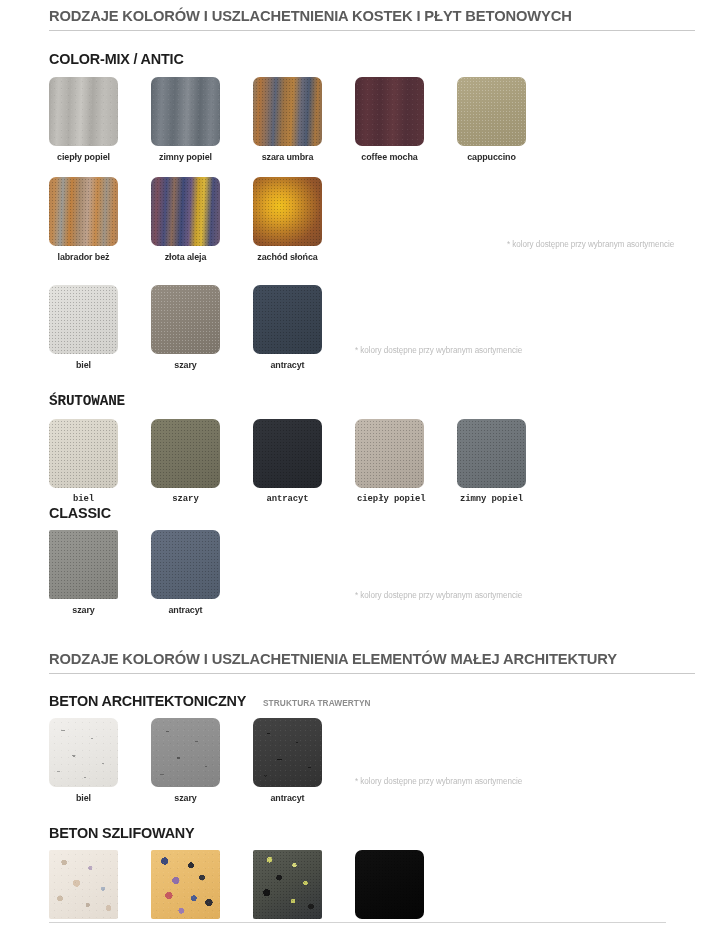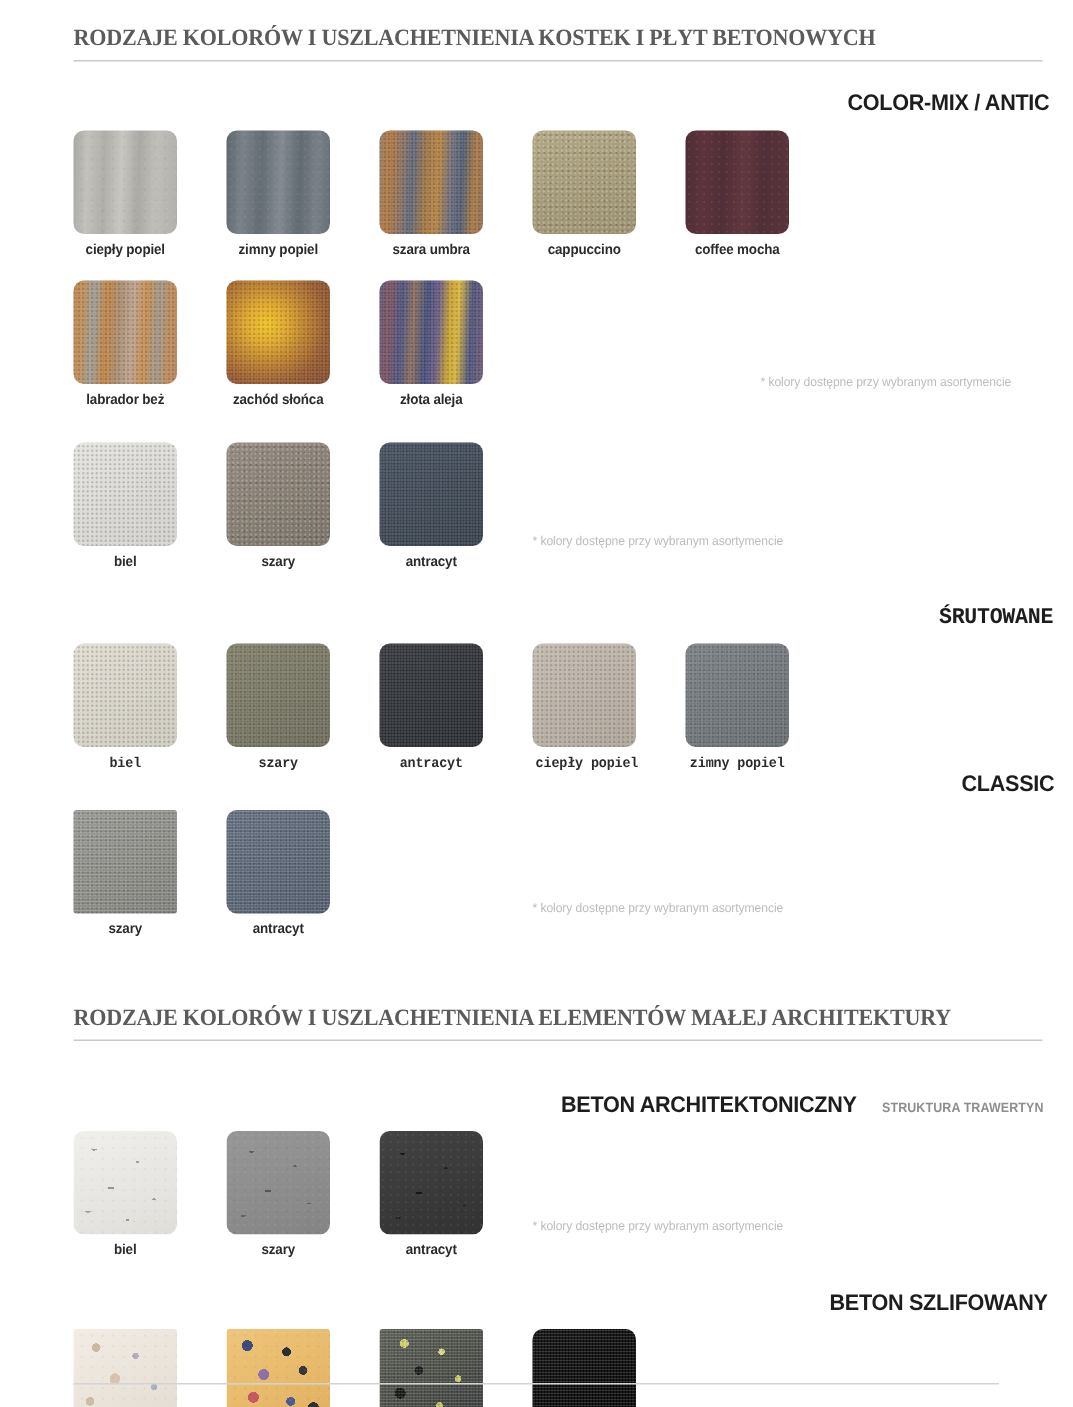--- a/index.html
+++ b/index.html
@@ -20,22 +20,21 @@
     position: relative;
     width: 715px;
     height: 938px;
     padding: 0;
     box-sizing: border-box;
   }
 
   
   .banner {
     margin: 0 20px 0 49px;
-    padding-top: 16px;
-    font-family: Liberation Serif, serif;
+    padding-top: 6px;
   }
   .banner-title {
     font-size: 15.5px;
     font-weight: bold;
     letter-spacing: -0.15px;
     color: #5b5b5b;
     transform: scaleX(0.95);
     transform-origin: left center;
     white-space: nowrap;
     line-height: 1.35;
@@ -48,21 +47,20 @@
   
   .group {
     margin-left: 49px;
     margin-right: 10px;
     position: relative;
   }
   .group-head {
     display: flex;
     align-items: baseline;
     gap: 9px;
-    justify-content: flex-end;
   }
   .group-title {
     font-size: 15px;
     font-weight: bold;
     color: #1d1d1d;
     letter-spacing: -0.2px;
     transform: scaleX(0.96);
     transform-origin: left center;
     white-space: nowrap;
   }
@@ -163,41 +161,41 @@
         </div>
         <div class="cell">
           <div class="swatch smooth" style="background:linear-gradient(92deg,#5e666e 0%,#7b828a 16%,#646c74 34%,#848a91 52%,#626a72 70%,#7a8189 86%,#666e76 100%);"></div>
           <div class="label">zimny popiel</div>
         </div>
         <div class="cell">
           <div class="swatch coarse" style="background:linear-gradient(93deg,#8e7b66 0%,#b0743c 10%,#8a6f5e 22%,#5c6478 32%,#9c7243 44%,#b5803f 56%,#6a6a78 68%,#4e5a70 78%,#a8763f 90%,#8a6d52 100%);"></div>
           <div class="label">szara umbra</div>
         </div>
         <div class="cell">
+          <div class="swatch smooth" style="background:linear-gradient(92deg,#4e2c35 0%,#5d343c 18%,#512e37 36%,#62383f 56%,#512f38 74%,#5a343b 100%);"></div>
+          <div class="label">coffee mocha</div>
+        </div>
+        <div class="cell">
           <div class="swatch" style="background:linear-gradient(160deg,#b3a987 0%,#a69c7a 50%,#9d9372 100%);"></div>
           <div class="label">cappuccino</div>
         </div>
-        <div class="cell">
-          <div class="swatch smooth" style="background:linear-gradient(92deg,#4e2c35 0%,#5d343c 18%,#512e37 36%,#62383f 56%,#512f38 74%,#5a343b 100%);"></div>
-          <div class="label">coffee mocha</div>
-        </div>
       </div>
 
       <div class="row" style="margin-top:15px;">
         <div class="cell">
           <div class="swatch coarse" style="background:linear-gradient(93deg,#b8834f 0%,#c08a52 9%,#9c9a94 20%,#c0803f 32%,#a88b6e 44%,#bca08c 56%,#c58a4c 68%,#9f9486 80%,#c08750 92%,#ab8360 100%);"></div>
           <div class="label">labrador beż</div>
         </div>
         <div class="cell">
+          <div class="swatch coarse" style="background:linear-gradient(93deg,#5b5470 0%,#7a4f5e 10%,#4a4f7c 22%,#8a6a5a 33%,#3f4a78 45%,#6b5a80 56%,#c8a02c 66%,#d8b43a 74%,#4a4f7a 86%,#6e5a72 100%);"></div>
+          <div class="label">złota aleja</div>
+        </div>
+        <div class="cell">
           <div class="swatch coarse" style="background:radial-gradient(circle at 38% 42%,#f0c21e 0%,#e0a524 22%,#b97b27 46%,#94562a 70%,#7d4a2c 100%);"></div>
           <div class="label">zachód słońca</div>
-        </div>
-        <div class="cell">
-          <div class="swatch coarse" style="background:linear-gradient(93deg,#5b5470 0%,#7a4f5e 10%,#4a4f7c 22%,#8a6a5a 33%,#3f4a78 45%,#6b5a80 56%,#c8a02c 66%,#d8b43a 74%,#4a4f7a 86%,#6e5a72 100%);"></div>
-          <div class="label">złota aleja</div>
         </div>
         <div class="note" style="left:458px; top:62px;">* kolory dostępne przy wybranym asortymencie</div>
       </div>
     </div>
 
     <div class="group" style="margin-top:23px;">
       <div class="row" style="margin-top:9px;">
         <div class="cell">
           <div class="swatch coarse" style="background:linear-gradient(150deg,#e3e2de 0%,#d9d8d4 55%,#d2d1cd 100%);"></div>
           <div class="label">biel</div>
@@ -259,21 +257,21 @@
       </div>
     </div>
   </div>
 
   <div style="margin-top:28px;">
     <div class="banner">
       <div class="banner-title">RODZAJE KOLORÓW I USZLACHETNIENIA ELEMENTÓW MAŁEJ ARCHITEKTURY</div>
       <div class="banner-rule"></div>
     </div>
 
-    <div class="group" style="margin-top:34px;">
+    <div class="group" style="margin-top:18px;">
       <div class="group-head">
         <span class="group-title">BETON ARCHITEKTONICZNY</span>
         <span class="group-sub">STRUKTURA TRAWERTYN</span>
       </div>
       <div class="row" style="margin-top:9px;">
         <div class="cell">
           <div class="swatch smooth" style="background:
                  radial-gradient(ellipse 3px 1px at 20% 18%, #9a9a98 60%, transparent 62%),
                  radial-gradient(ellipse 2px 1px at 62% 30%, #a0a09e 60%, transparent 62%),
                  radial-gradient(ellipse 4px 1px at 36% 55%, #949492 60%, transparent 62%),

